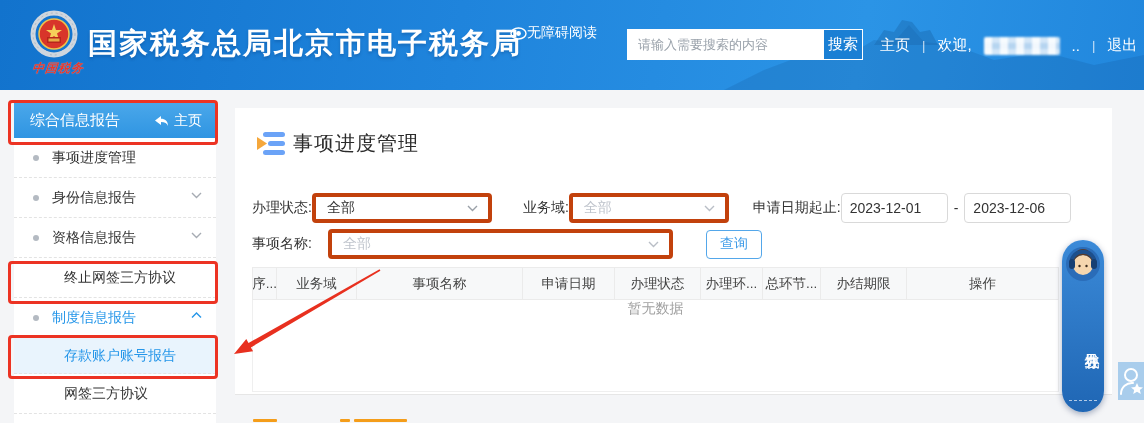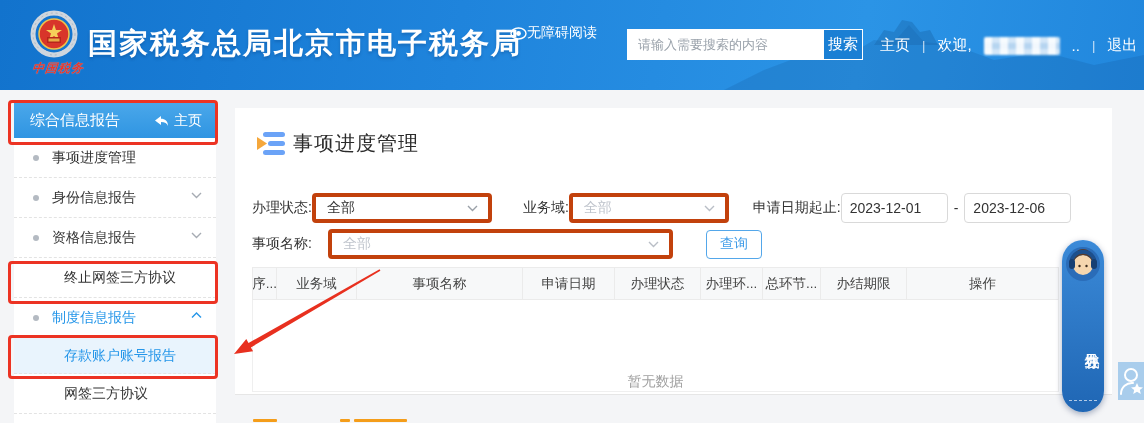--- a/index.html
+++ b/index.html
@@ -67,21 +67,21 @@
     font-family:inherit; }
   .qbtn { width:56px; height:29px; border:1px solid #54a7ea; border-radius:4px; background:#fff;
     color:#3f9ce8; font-size:14px; cursor:pointer; font-family:inherit; }
   .table { position:absolute; left:17px; top:159px; width:807px; }
   .thead { display:flex; height:33px; background:#f7f8f9; border:1px solid #ebebeb;
     border-bottom:1px solid #ebebeb; }
   .th { display:flex; align-items:center; justify-content:center; font-size:13.5px; color:#444;
     border-right:1px solid #ebebeb; overflow:hidden; white-space:nowrap; }
   .th:last-child { border-right:0; }
   .tbody { height:92px; border:1px solid #efefef; border-top:0; display:flex;
-    align-items:flex-end; justify-content:center; background:#fff; }
+    align-items:flex-start; justify-content:center; background:#fff; }
   .empty-text { color:#a0a0a0; font-size:14px; }
   .tip-frag { position:absolute; left:253px; top:419px; height:4px; width:160px; overflow:hidden; }
   .tip-frag span { position:absolute; top:0; height:3px; background:#f49d1a; border-radius:1px; }
 
   
   .ann { position:absolute; border:3px solid #ec3323; border-radius:4px; pointer-events:none; z-index:30; }
   .ann1 { left:8px;  top:100px; width:210px; height:45px; }
   .ann2 { left:8px;  top:261px; width:210px; height:43px; }
   .ann3 { left:8px;  top:335px; width:210px; height:44px; }
   .arrow-svg { position:absolute; left:222px; top:258px; z-index:31; pointer-events:none; }

